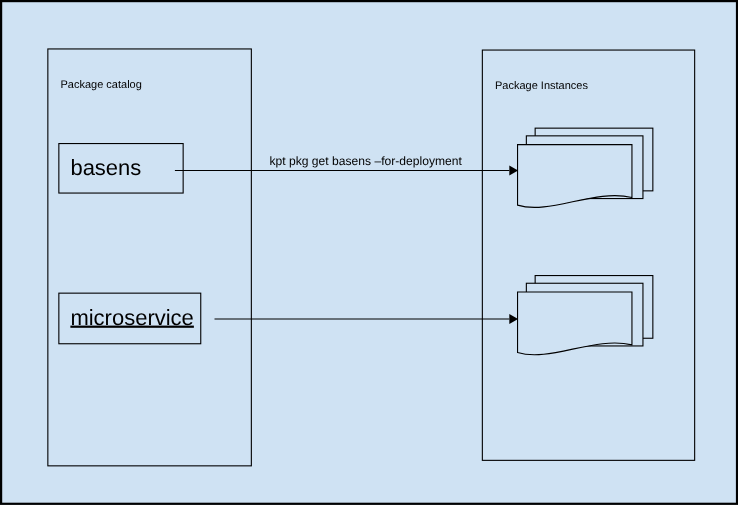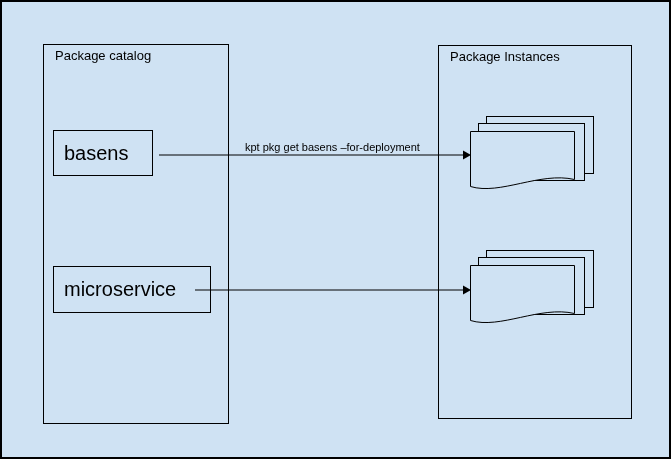--- a/index.html
+++ b/index.html
@@ -28,43 +28,43 @@
   .group-box.catalog {
     left: 41px; top: 42px;
     width: 186px; height: 380px;
   }
   .group-box.instances {
     left: 436px; top: 43px;
     width: 194px; height: 374px;
   }
   .group-title {
     position: absolute;
-    left: 11px; top: 3px;
-    font-size: 13px;
+    left: 11px; top: 25px;
+    font-size: 10px;
     line-height: 15px;
     white-space: nowrap;
   }
   .pkg-node {
     position: absolute;
     box-sizing: border-box;
     border: 1px solid #000000;
     background: #cfe2f3;
     display: flex;
     align-items: center;
     padding-left: 10px;
     font-size: 20px;
     white-space: nowrap;
   }
   .pkg-node.basens {
     left: 51px; top: 128px;
-    width: 100px; height: 46px;
+    width: 114px; height: 46px;
   }
   .pkg-node.microservice {
     left: 51px; top: 264px;
-    width: 158px; height: 47px;
+    width: 130px; height: 47px; text-decoration: underline;
   }
   .arrow-svg {
     position: absolute;
     overflow: visible;
   }
   .arrow-svg.arrow1 { left: 157px; top: 145px; }
   .arrow-svg.arrow2 { left: 193px; top: 280px; }
   .arrow-label {
     position: absolute;
     font-size: 11px;

